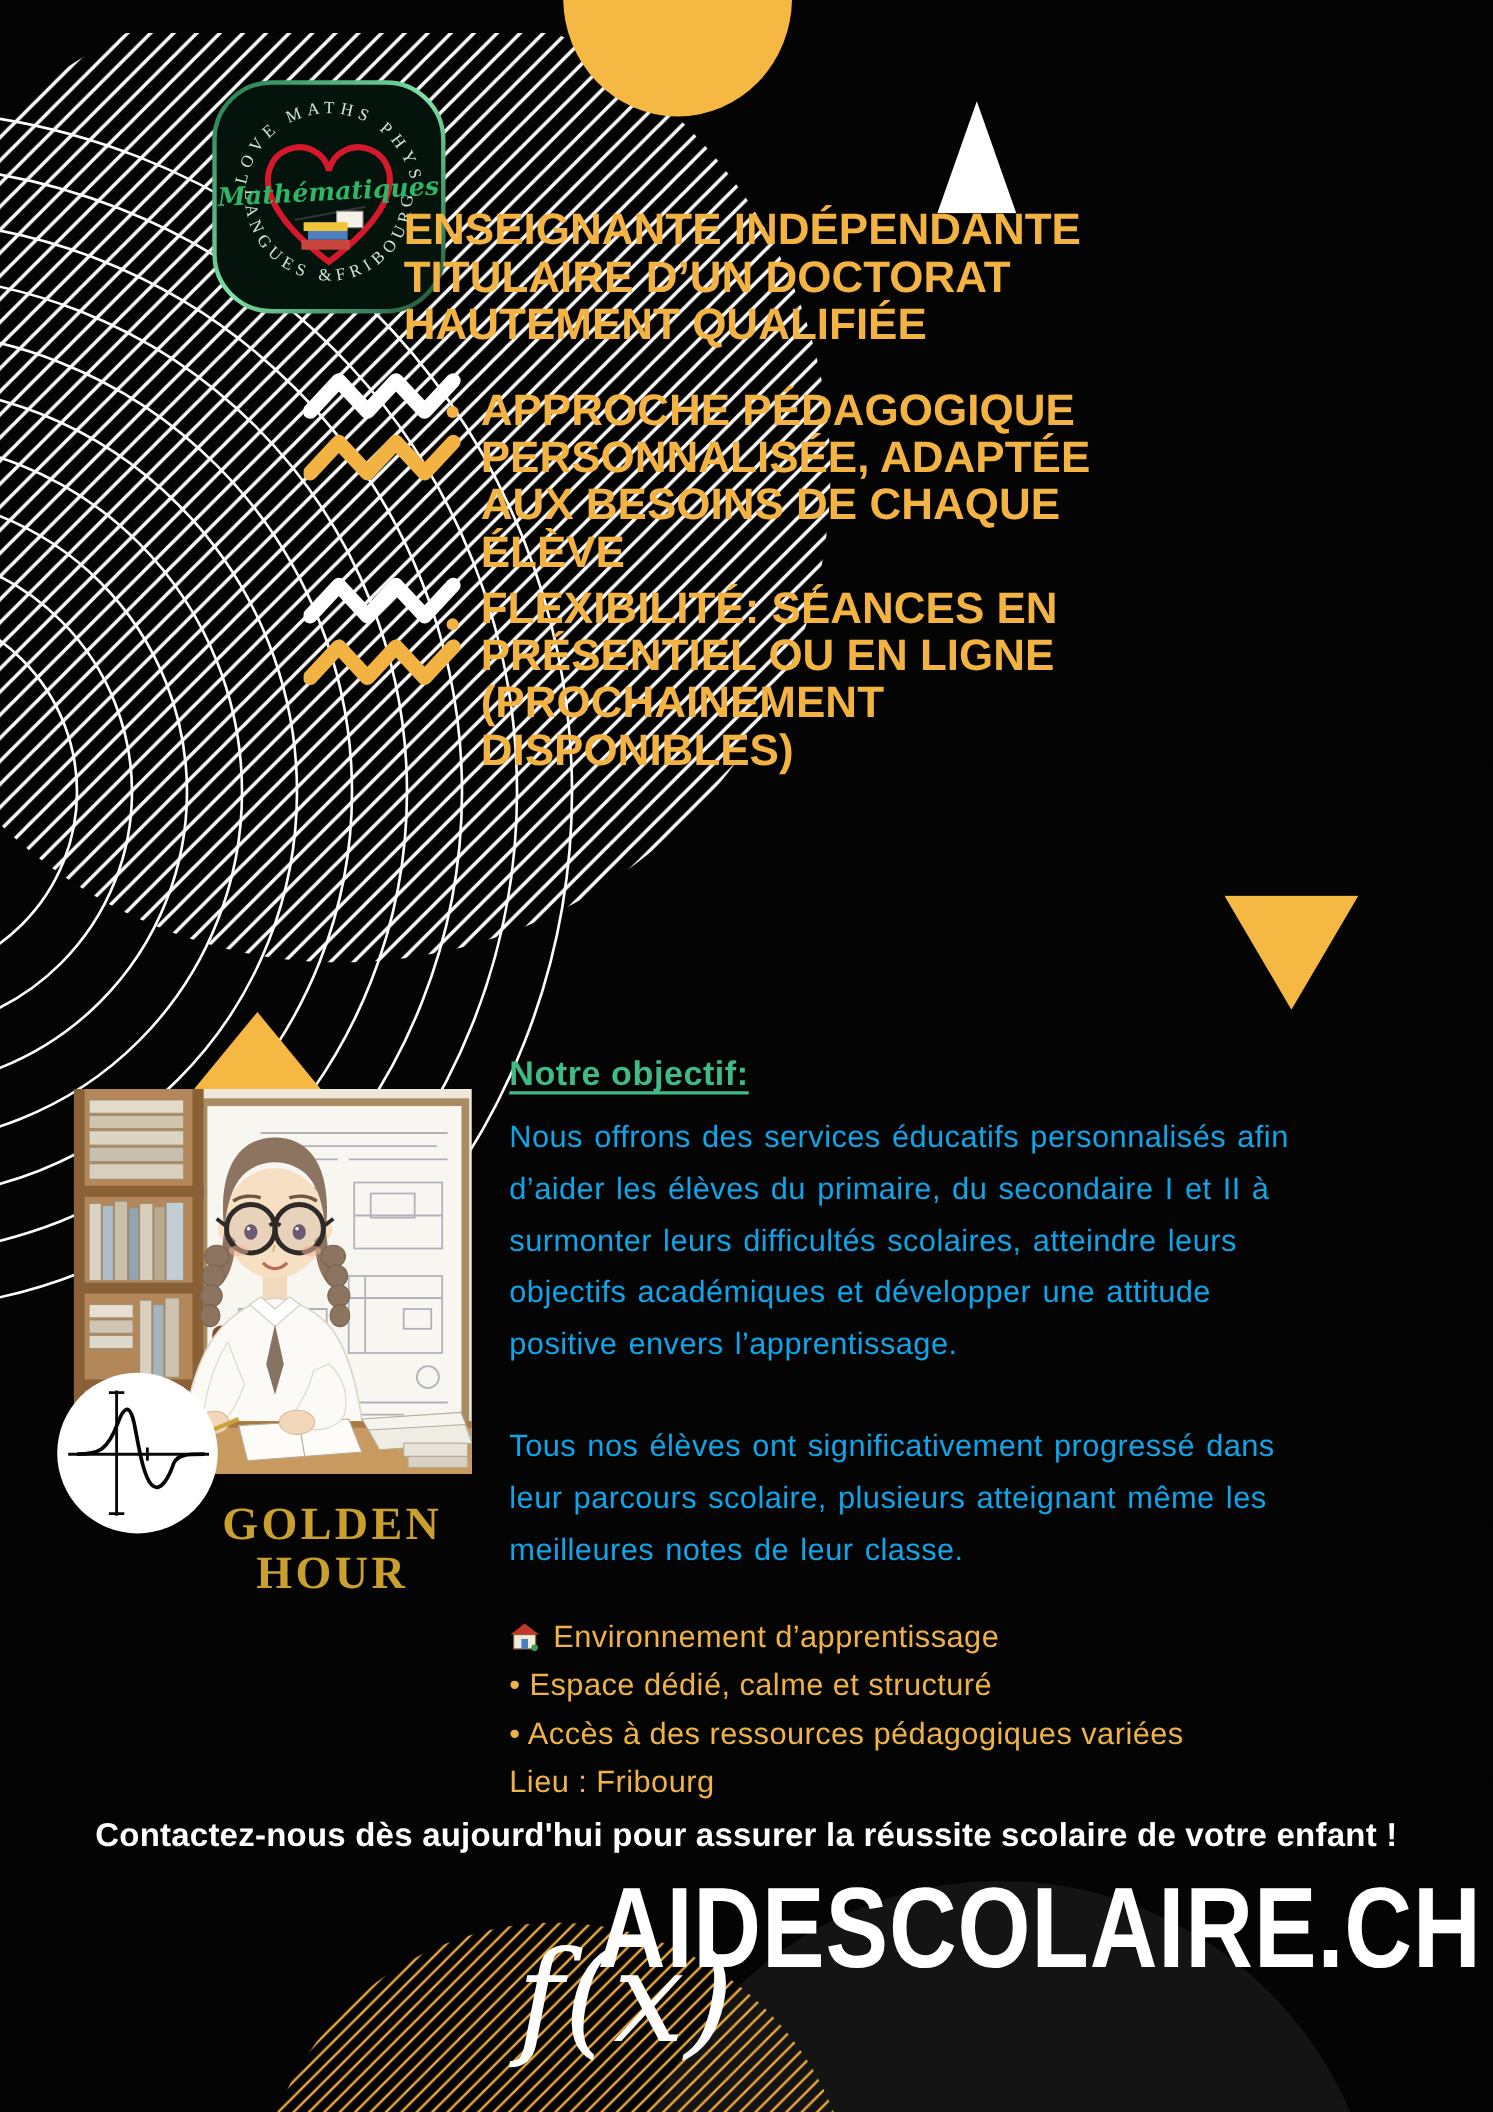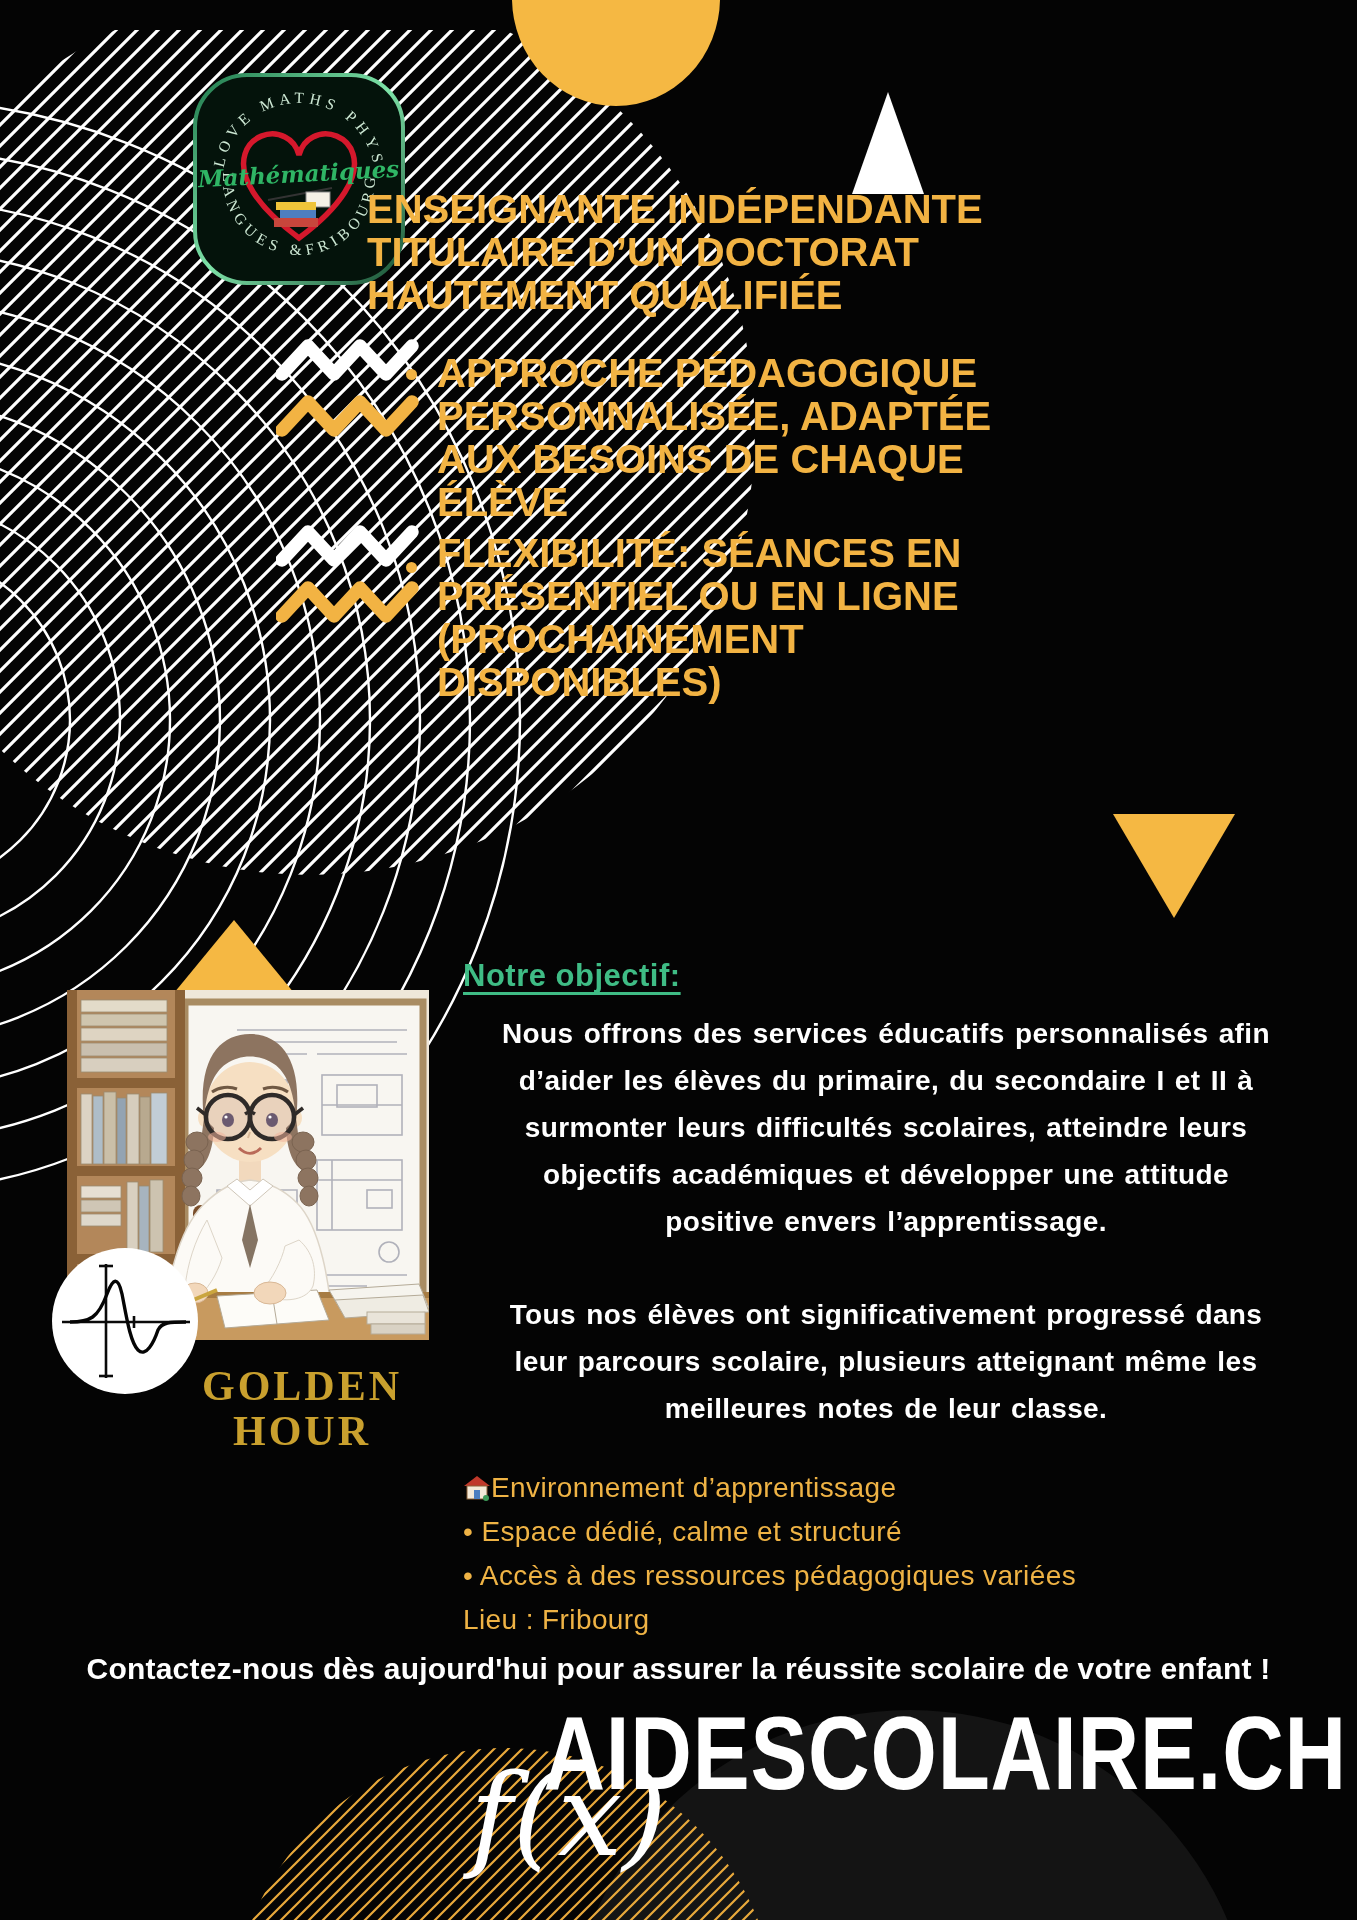--- a/index.html
+++ b/index.html
@@ -39,24 +39,24 @@
   .fncircle{left:50px;top:1246px;z-index:3;}
   .golden{left:168px;top:1364px;width:268px;text-align:center;color:#C9A02E;
           font-family:Liberation Serif, serif;font-weight:700;font-size:42px;line-height:45px;
           letter-spacing:3px;z-index:3;}
 
   
   .col{left:463px;top:958px;width:846px;z-index:3;}
   .objectif{color:#3FBC85;font-size:31px;font-weight:700;letter-spacing:.5px;
             text-decoration:underline;text-decoration-thickness:3px;text-underline-offset:6px;}
   .para{margin-top:16px;}
-  .pline{color:#ffffff;font-size:28px;line-height:47px;letter-spacing:.4px;word-spacing:2px;font-weight:700;text-align:center;}
+  .pline{color:#0ea5e9;font-size:28px;line-height:47px;letter-spacing:.4px;word-spacing:2px;font-weight:400;}
   .gap{height:46px;}
   .env{margin-top:34px;color:#EFB345;font-size:28px;line-height:44px;letter-spacing:.4px;}
-  .env-head{display:flex;align-items:center;gap:0;}
+  .env-head{display:flex;align-items:center;gap:12px;}
   .house{width:28px;height:26px;flex:0 0 auto;}
 
   .cta{left:0;right:0;top:1652px;text-align:center;color:#fff;font-weight:700;font-size:30px;
        letter-spacing:.2px;z-index:4;}
   .site{right:10px;top:1694px;color:#fff;font-weight:800;font-size:104px;letter-spacing:1px;
         transform:scaleX(.82);transform-origin:100% 50%;z-index:4;}
 </style>
 </head>
 <body>
 

